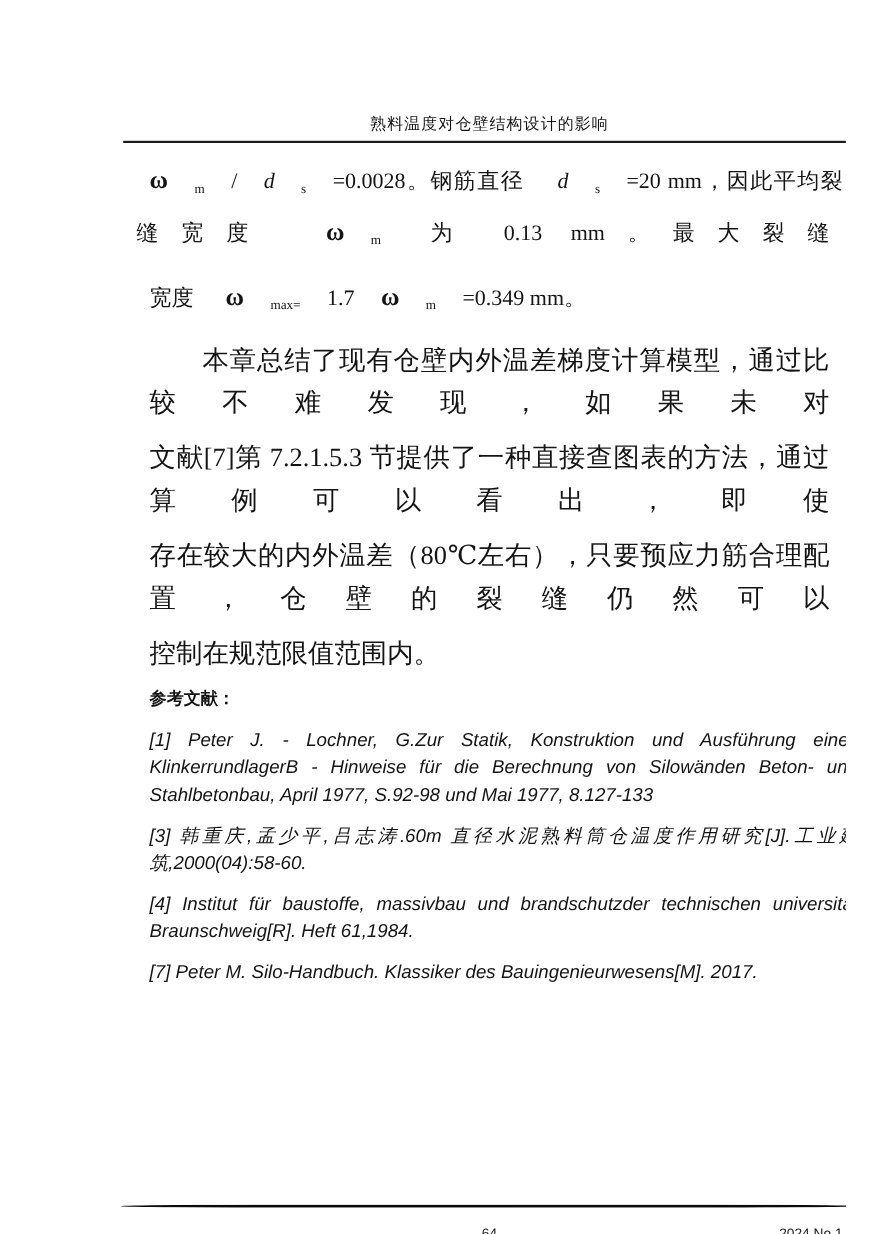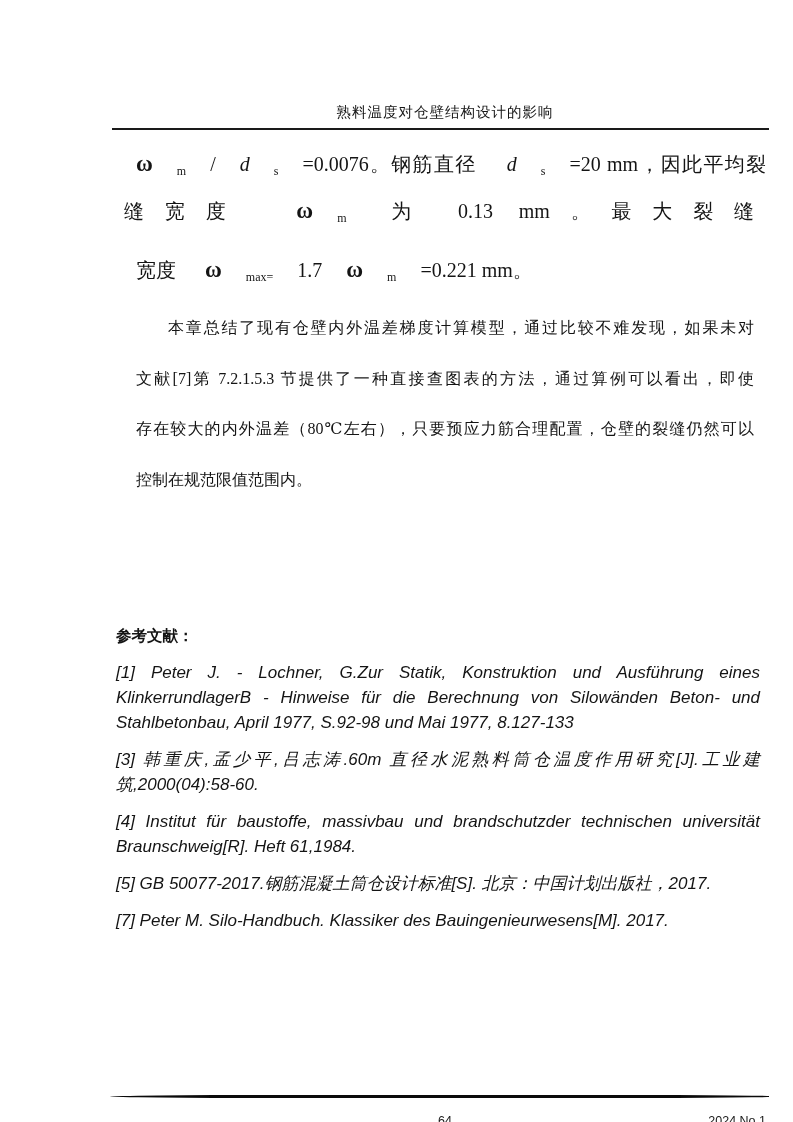--- a/index.html
+++ b/index.html
@@ -55,31 +55,31 @@
   .section-heading {
     margin-top: 9px;
     margin-bottom: 6px;
     font-size: 22px;
     font-weight: bold;
     line-height: 32px;
     font-family: "Liberation Sans", "DejaVu Sans", sans-serif;
   }
   .section-heading .sec-num { margin-right: 18px; }
   .para-line {
-    font-size: 16px;
+    font-size: 24px;
     line-height: 38.5px;
     text-align: justify;
     color: #141414;
   }
   .para-line.fill { text-align-last: justify; }
   .para-line.indent { text-indent: 2em; }
   
   .references {
     position: absolute;
-    top: 564px; left: 56px; width: 668px;
+    top: 564px; left: 76px; width: 668px;
     font-family: "Liberation Sans", "DejaVu Sans", sans-serif;
     color: #141414;
   }
   .ref-heading {
     font-weight: bold;
     font-size: 15.5px;
     line-height: 24px;
     margin-bottom: 3px;
     font-family: "Liberation Sans", "DejaVu Sans", sans-serif;
   }
@@ -118,39 +118,38 @@
 </head>
 <body>
 
 <div class="page">
 
   <div class="running-title">熟料温度对仓壁结构设计的影响</div>
   <div class="header-rule"></div>
 
   <div class="body-block">
 
-    <div class="body-line fill"><span class="seg-omega">ω</span><span class="seg-sub">m</span><span>/</span><span class="seg-ital">d</span><span class="seg-sub">s</span><span>=0.0076。钢筋直径 </span><span class="seg-ital">d</span><span class="seg-sub">s</span><span>=20 mm，因此平均裂缝宽度 </span><span class="seg-omega">ω</span><span class="seg-sub">m</span><span>为 0.13 mm。最大裂缝</span></div>
+    <div class="body-line fill"><span class="seg-omega">ω</span><span class="seg-sub">m</span><span>/</span><span class="seg-ital">d</span><span class="seg-sub">s</span><span>=0.0028。钢筋直径 </span><span class="seg-ital">d</span><span class="seg-sub">s</span><span>=20 mm，因此平均裂缝宽度 </span><span class="seg-omega">ω</span><span class="seg-sub">m</span><span>为 0.13 mm。最大裂缝</span></div>
 
-    <div class="body-line"><span>宽度 </span><span class="seg-omega">ω</span><span class="seg-sub">max=</span><span>1.7</span><span class="seg-omega">ω</span><span class="seg-sub">m</span><span>=0.221 mm。</span></div>
+    <div class="body-line"><span>宽度 </span><span class="seg-omega">ω</span><span class="seg-sub">max=</span><span>1.7</span><span class="seg-omega">ω</span><span class="seg-sub">m</span><span>=0.349 mm。</span></div>
 
 
     <div>
       <div class="para-line fill indent">本章总结了现有仓壁内外温差梯度计算模型，通过比较不难发现，如果未对</div>
       <div class="para-line fill">文献[7]第 7.2.1.5.3 节提供了一种直接查图表的方法，通过算例可以看出，即使</div>
       <div class="para-line fill">存在较大的内外温差（80℃左右），只要预应力筋合理配置，仓壁的裂缝仍然可以</div>
       <div class="para-line">控制在规范限值范围内。</div>
     </div>
   </div>
 
   <div class="references">
     <div class="ref-heading">参考文献：</div>
     <div class="ref-item">[1] Peter J. - Lochner, G.Zur Statik, Konstruktion und Ausführung eines KlinkerrundlagerB - Hinweise für die Berechnung von Silowänden Beton- und Stahlbetonbau, April 1977, S.92-98 und Mai 1977, 8.127-133</div>
     <div class="ref-item">[3] 韩重庆,孟少平,吕志涛.60m 直径水泥熟料筒仓温度作用研究[J].工业建筑,2000(04):58-60.</div>
     <div class="ref-item">[4] Institut für baustoffe, massivbau und brandschutzder technischen universität Braunschweig[R]. Heft 61,1984.</div>
-    <div class="ref-item">[5] GB 50077-2017.钢筋混凝土筒仓设计标准[S]. 北京：中国计划出版社，2017.</div>
     <div class="ref-item">[7] Peter M. Silo-Handbuch. Klassiker des Bauingenieurwesens[M]. 2017.</div>
   </div>
 
   <div class="footer-rule"></div>
   <div class="footer-row">
     <span class="page-number">64</span>
     <span class="issue">2024.No.1</span>
   </div>
 
 </div>

